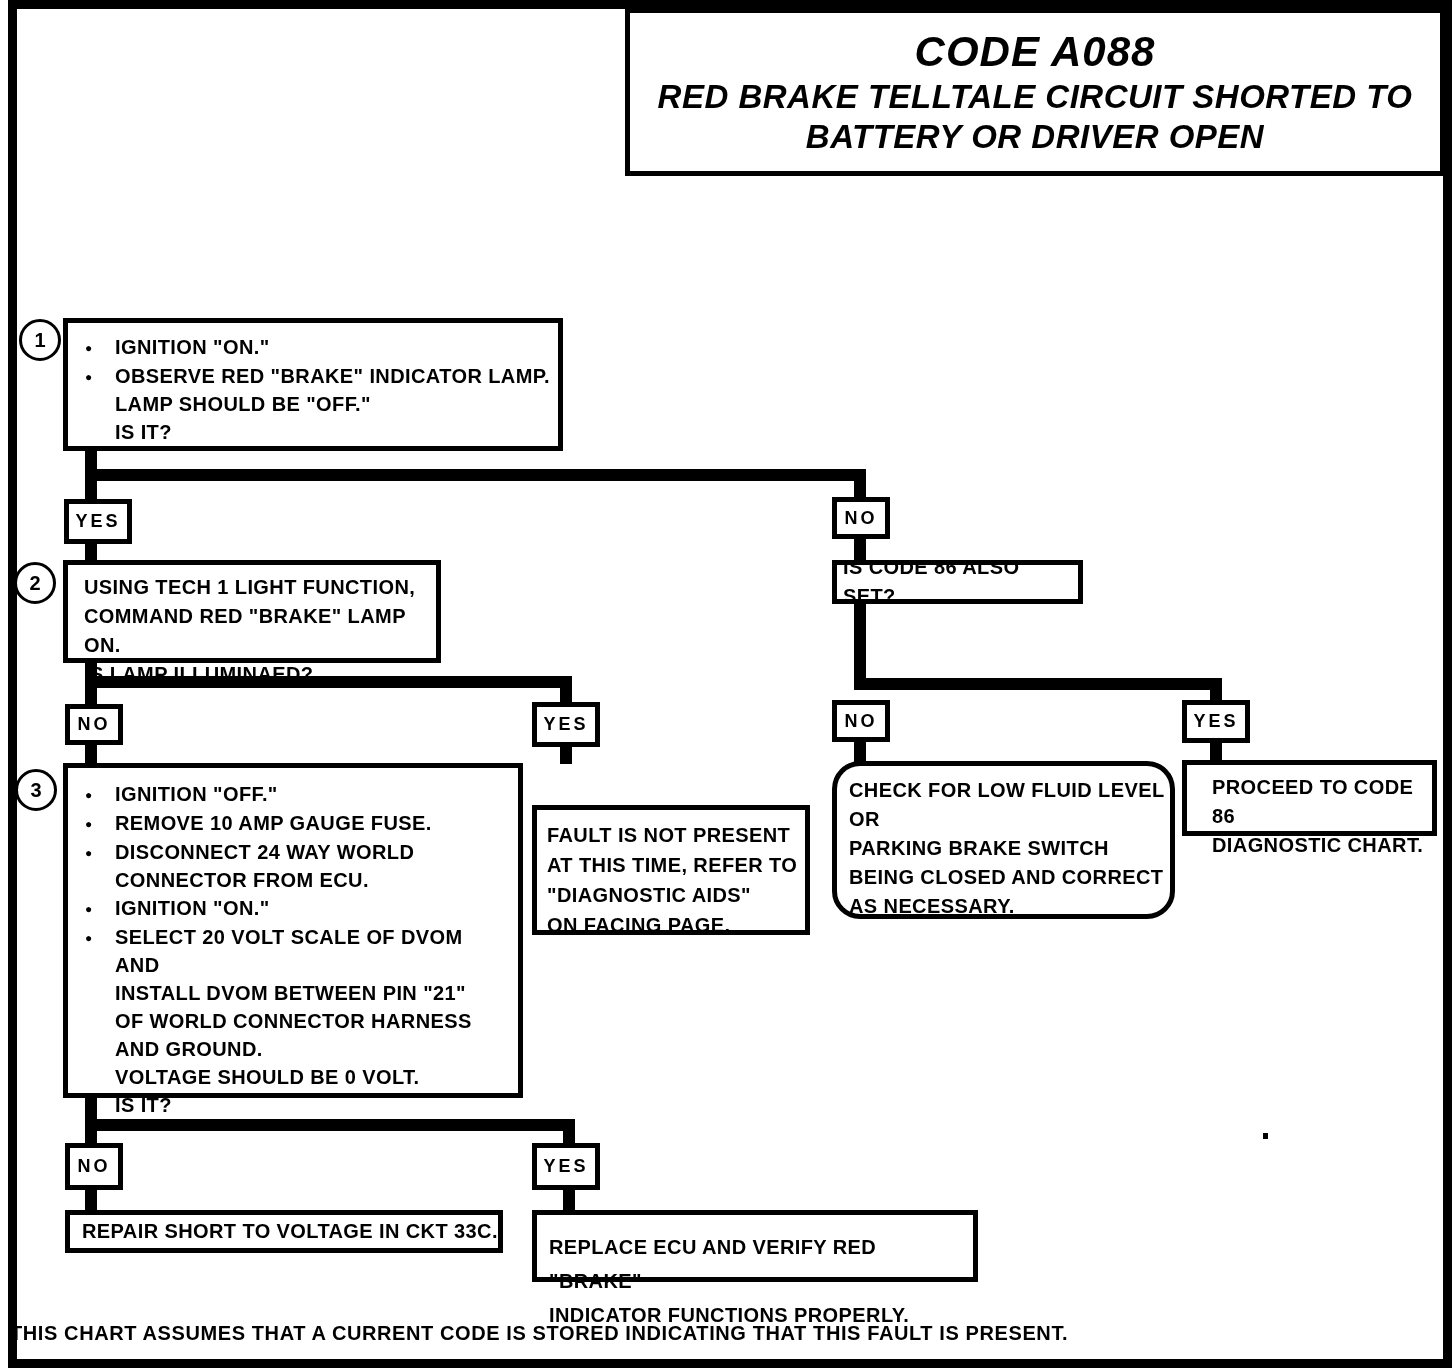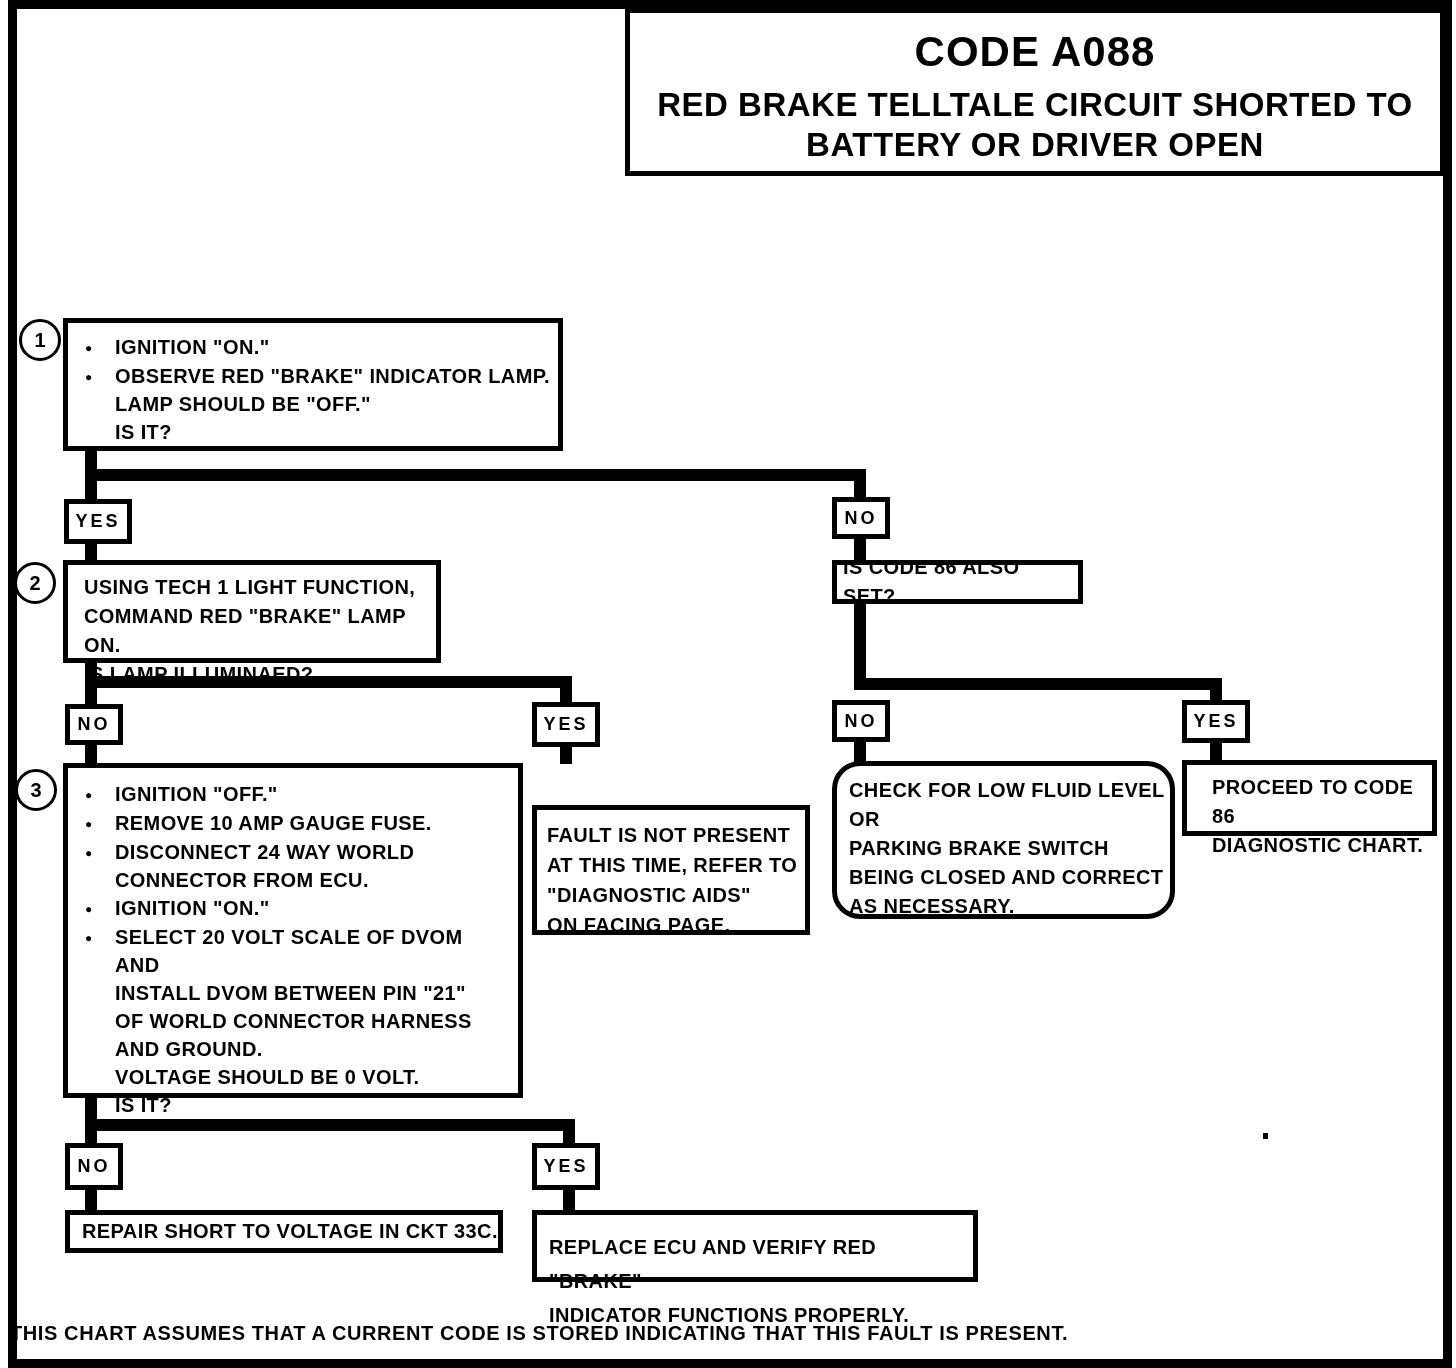--- a/index.html
+++ b/index.html
@@ -13,21 +13,21 @@
     border:9px solid #000;box-sizing:border-box;
   }
   .box{
     position:absolute;border:5px solid #000;background:#fff;
     box-sizing:border-box;letter-spacing:0.4px;
   }
   .conn{position:absolute;background:#000;}
   .txt{white-space:pre-line;font-size:20px;line-height:29px;}
   .title-box{display:flex;flex-direction:column;align-items:center;text-align:center;}
   .title-main{font-size:42px;line-height:50px;margin-top:14px;letter-spacing:1px;}
-  .title-sub{font-size:33px;line-height:40px;margin-top:8px;white-space:pre-line;letter-spacing:0.5px;}
+  .title-sub{font-size:33px;line-height:40px;margin-top:0;white-space:pre-line;letter-spacing:0.5px;}
   .decision{display:flex;align-items:center;justify-content:center;
     font-size:18px;letter-spacing:3px;}
   .badge{
     position:absolute;width:42px;height:42px;border:3px solid #000;border-radius:50%;
     box-sizing:border-box;display:flex;align-items:center;justify-content:center;
     font-size:20px;background:#fff;
   }
   .list-box{padding:10px 8px 0 17px;}
   .li{display:flex;}
   .bullet{width:30px;flex:none;font-size:12px;line-height:28px;padding-top:1px;}
@@ -38,21 +38,21 @@
   }
   .speck{position:absolute;background:#000;}
 </style>
 </head>
 <body>
 
 <div class="page">
 
   <div class="frame"></div>
 
-  <div class="box title-box" style="left:625px;top:8px;width:820px;height:168px;">
+  <div class="box title-box" style="left:625px;top:8px;width:820px;height:168px;font-style:italic;">
     <div class="title-main">CODE A088</div>
     <div class="title-sub">RED BRAKE TELLTALE CIRCUIT SHORTED TO
 BATTERY OR DRIVER OPEN</div>
   </div>
 
   <div class="badge" style="left:19px;top:319px;">
     <span>1</span>
   </div>
   <div class="box list-box" style="left:63px;top:318px;width:500px;height:133px;">
     <div class="li">

